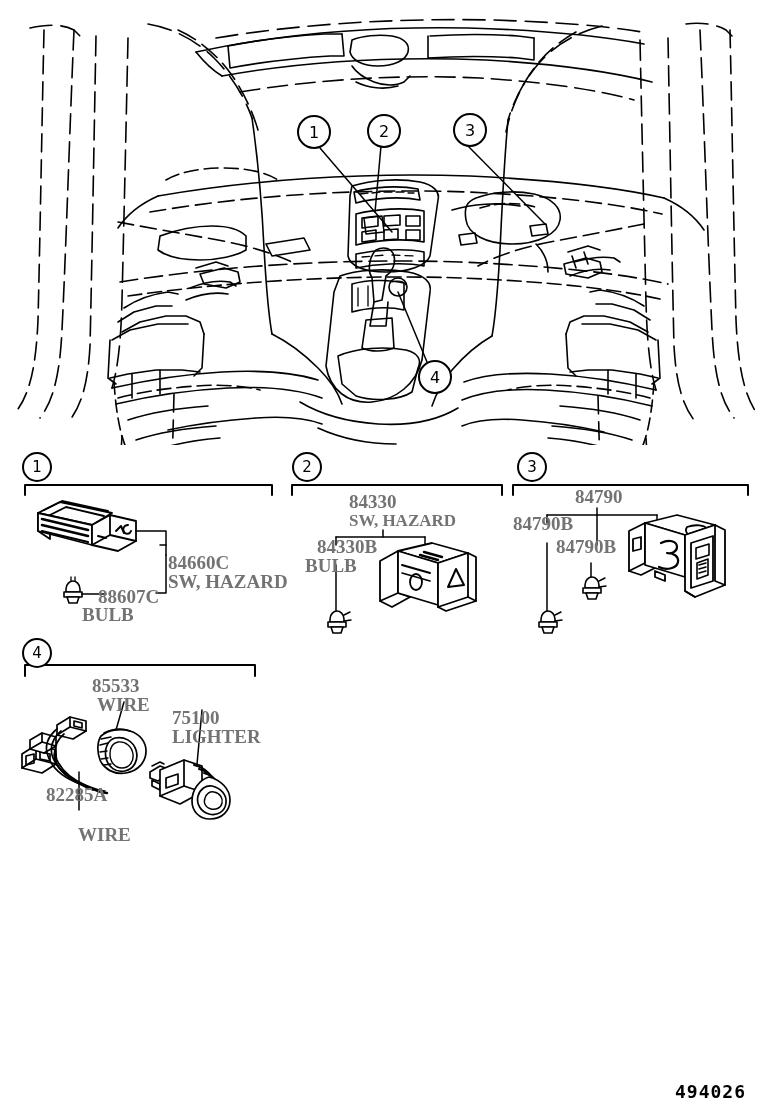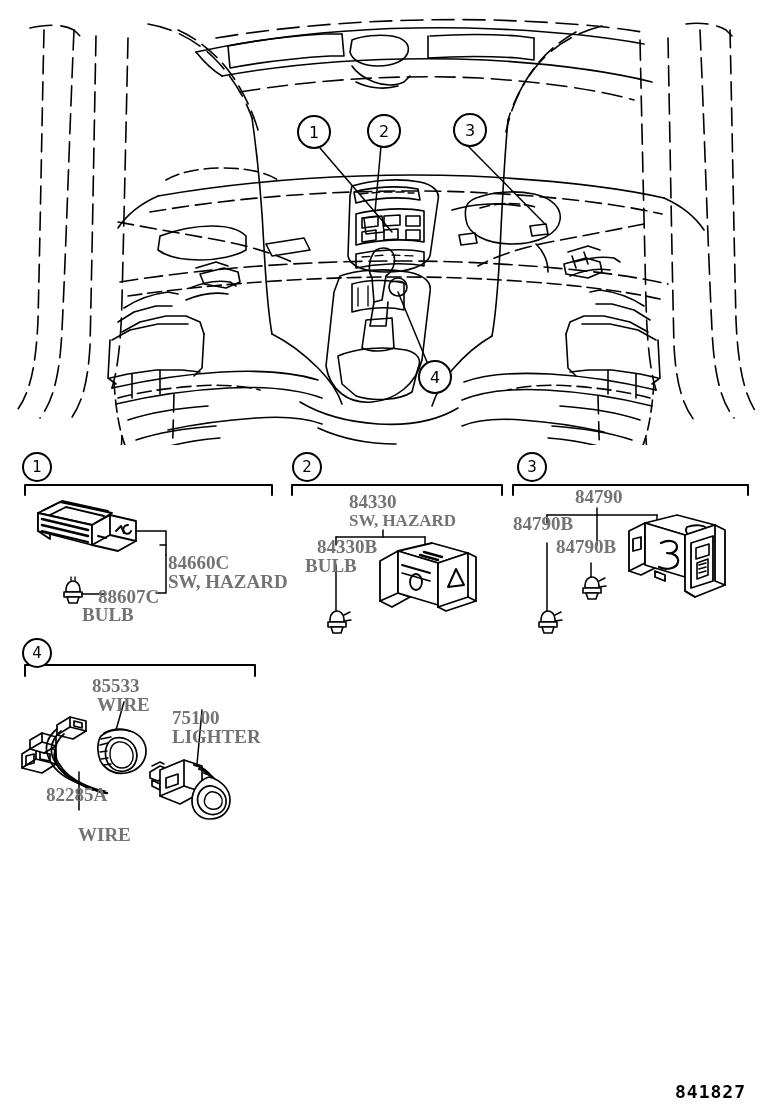--- a/index.html
+++ b/index.html
@@ -445,15 +445,15 @@
   </svg>
 
   <div class="cnum-s" style="left:22px;top:638px;">4</div>
   <div class="lbl lbl-20" style="left:92px;top:676px;">85533</div>
   <div class="lbl lbl-20" style="left:97px;top:695px;">WIRE</div>
   <div class="lbl lbl-20" style="left:172px;top:708px;">75100</div>
   <div class="lbl lbl-20" style="left:172px;top:727px;">LIGHTER</div>
   <div class="lbl lbl-20" style="left:46px;top:785px;">82285A</div>
   <div class="lbl lbl-20" style="left:58px;top:825px;margin-left:20px;">WIRE</div>
 
-  <div class="doccode">841827</div>
+  <div class="doccode">494026</div>
 
 </div>
 
 </body></html>

